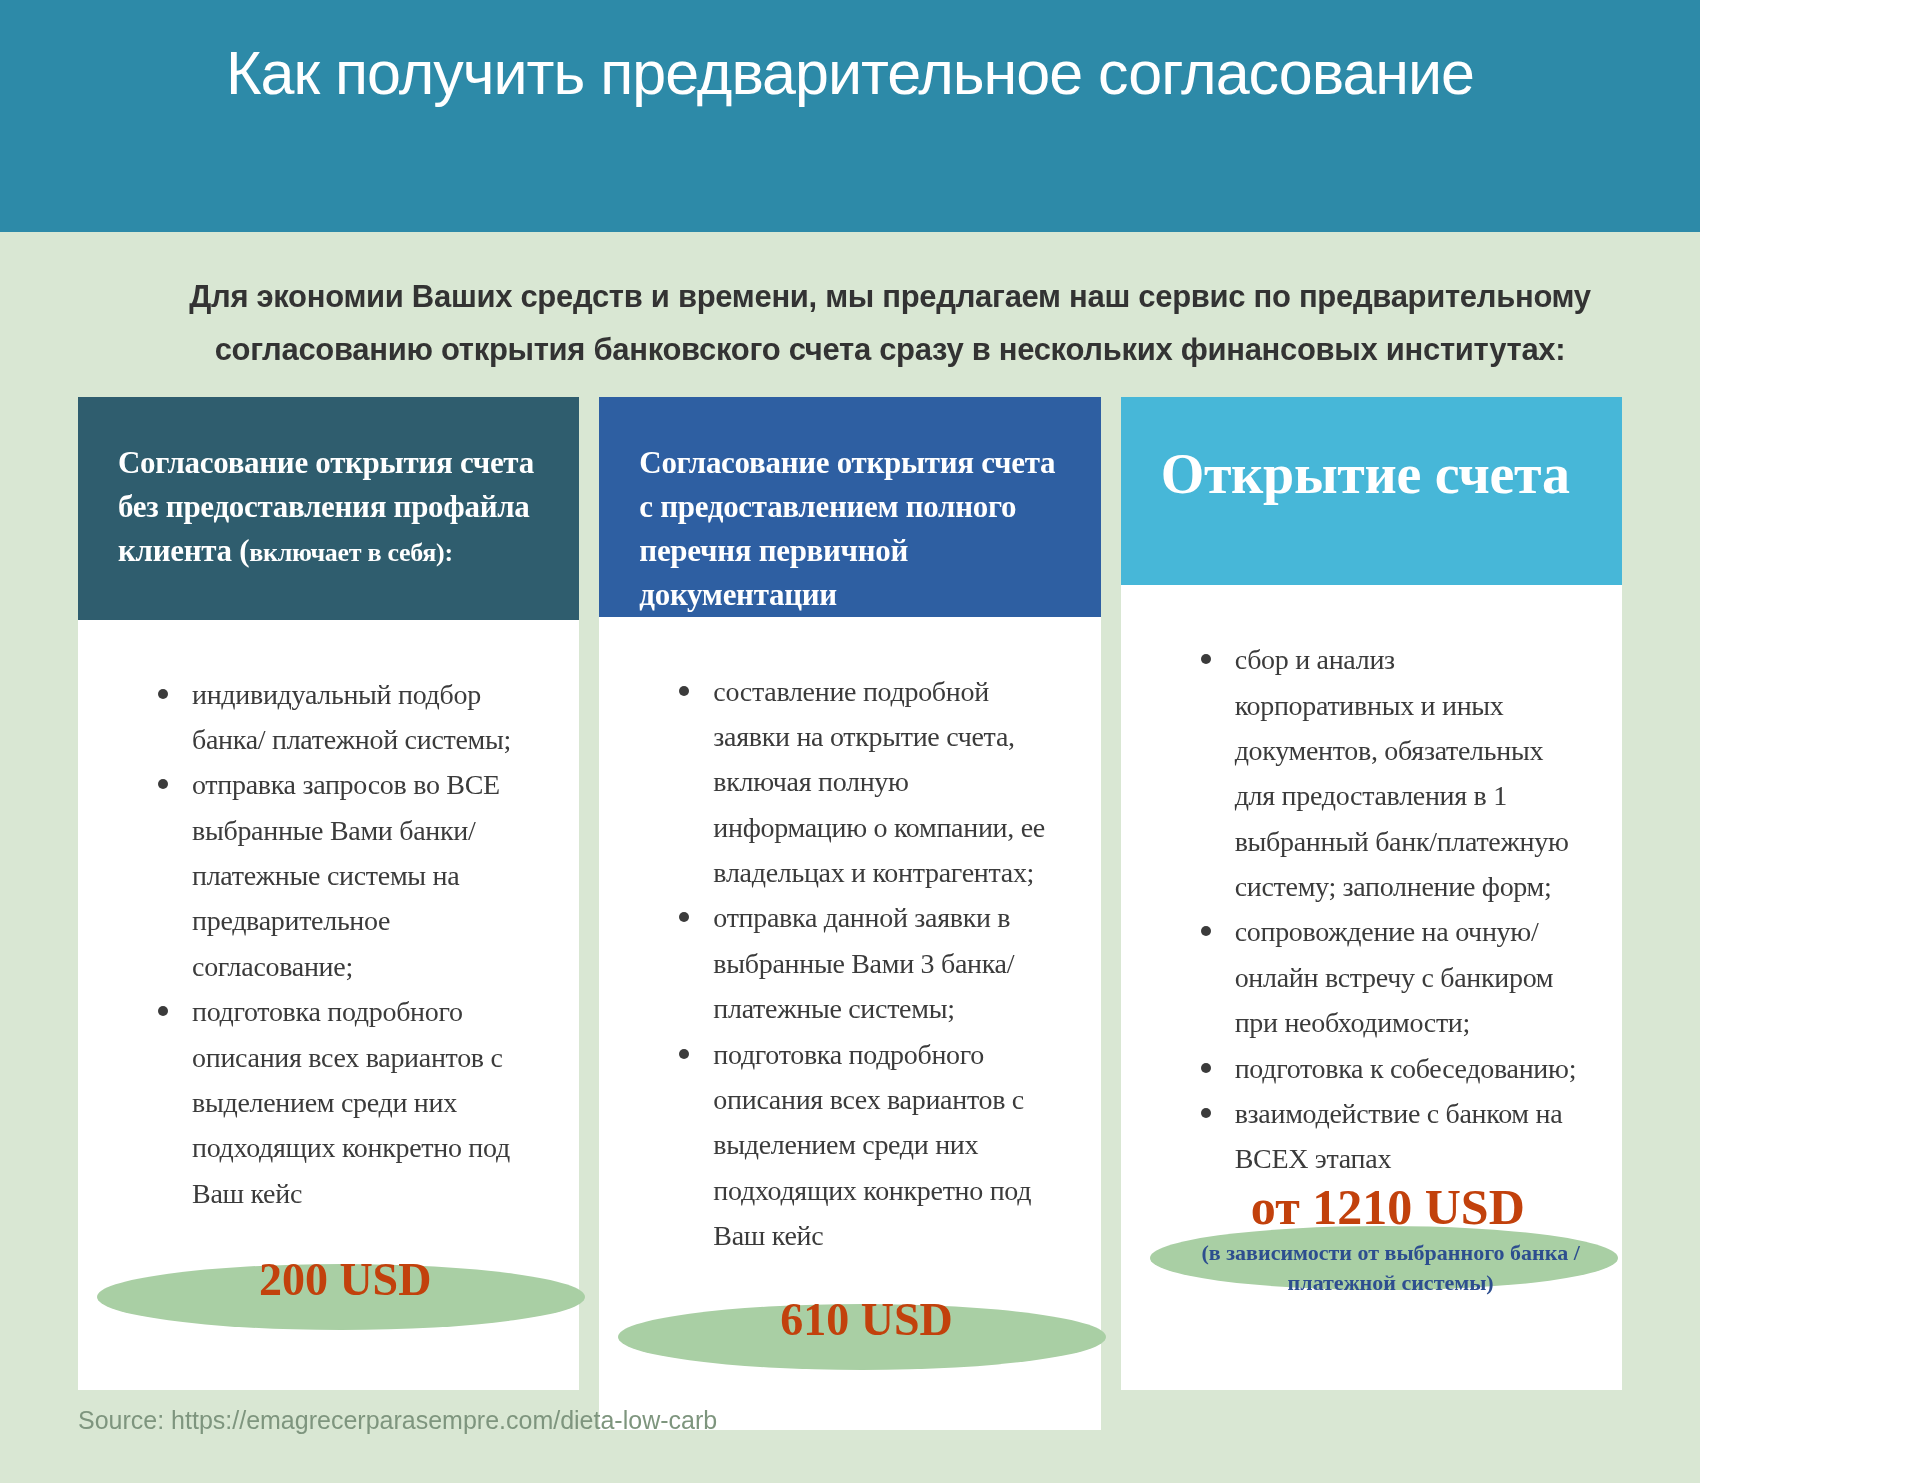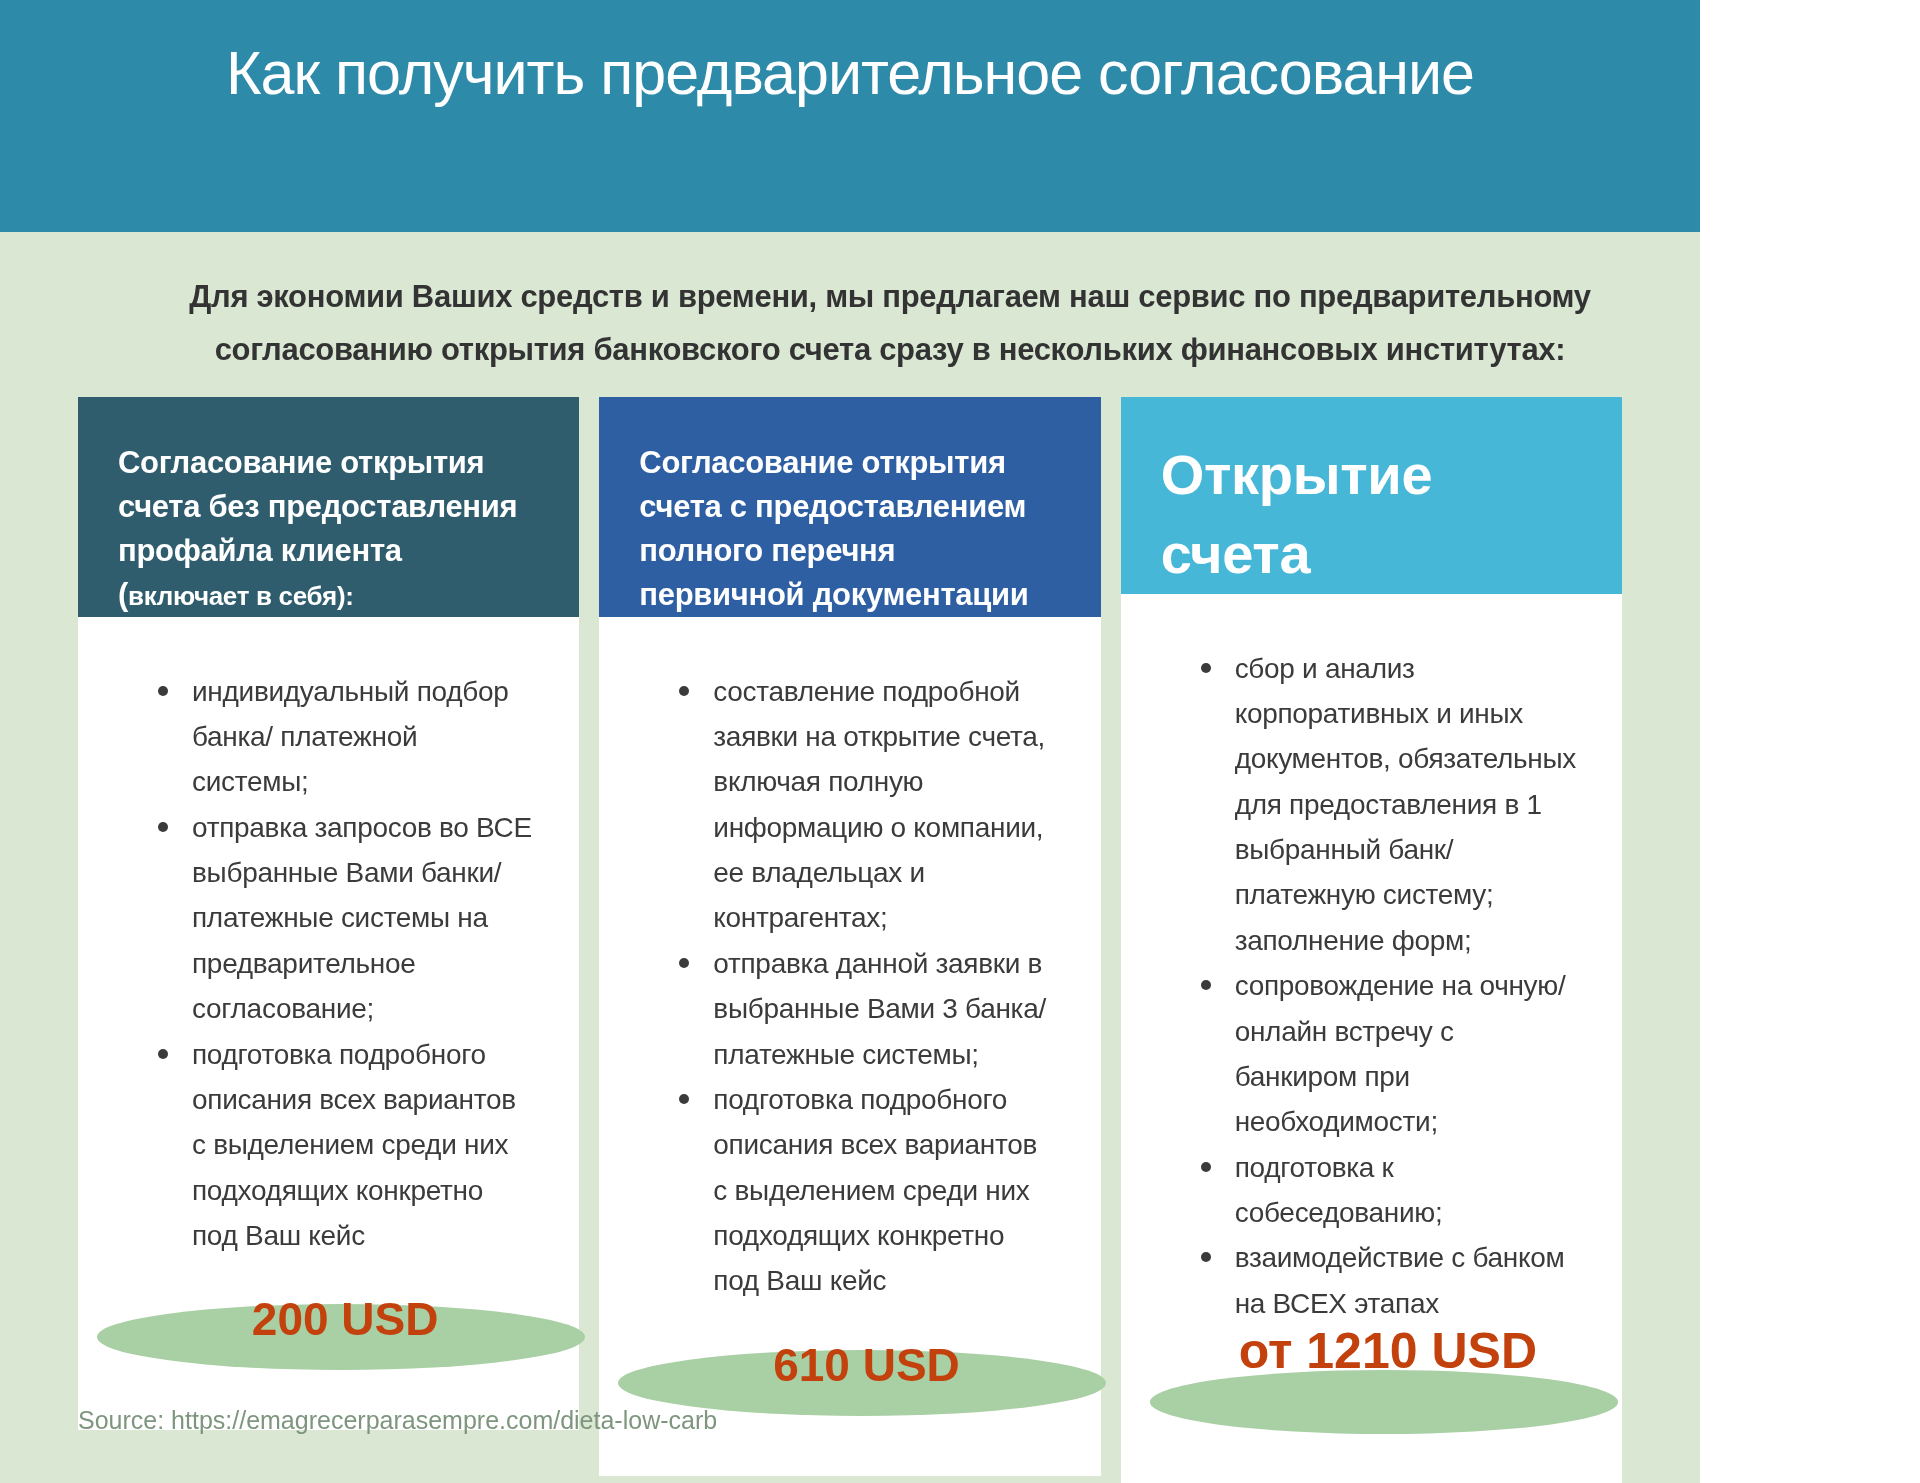--- a/index.html
+++ b/index.html
@@ -41,20 +41,21 @@
     line-height: 1.72;
     letter-spacing: -0.3px;
   }
   .intro .line { display: block; }
   
   .cards {
     display: flex;
     gap: 20px;
     margin: 20px 78px 0;
     height: 993px;
+    font-family: Liberation Serif, serif;
   }
   .card {
     flex: 1;
     display: flex;
     flex-direction: column;
     min-width: 0;
   }
   .card-header {
     height: 223px;
     box-sizing: border-box;
@@ -214,20 +215,21 @@
       <div class="card-body">
         <ul class="bullets">
           <li><span class="dot"></span><span>сбор и анализ корпоративных и иных документов, обязательных для предоставления в 1 выбранный банк/платежную систему; заполнение форм;</span></li>
           <li><span class="dot"></span><span>сопровождение на очную/ онлайн встречу с банкиром при необходимости;</span></li>
           <li><span class="dot"></span><span>подготовка к собеседованию;</span></li>
           <li><span class="dot"></span><span>взаимодействие с банком на ВСЕХ этапах</span></li>
         </ul>
         <div class="price-zone price-zone--big">
           <div class="ellipse ellipse--big"></div>
           <div class="price-text price-text--big">от 1210 USD</div>
+          <div class="price-note">(в зависимости от выбранного банка /платежной системы)</div>
         </div>
       </div>
     </div>
 
   </div>
 
   <div class="source">Source: https://emagrecerparasempre.com/dieta-low-carb</div>
 
 </div>
 

